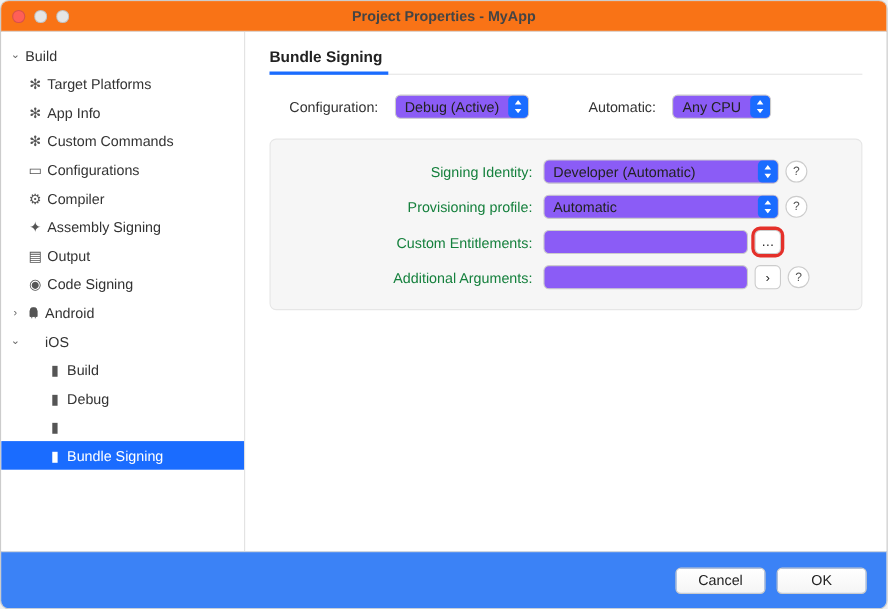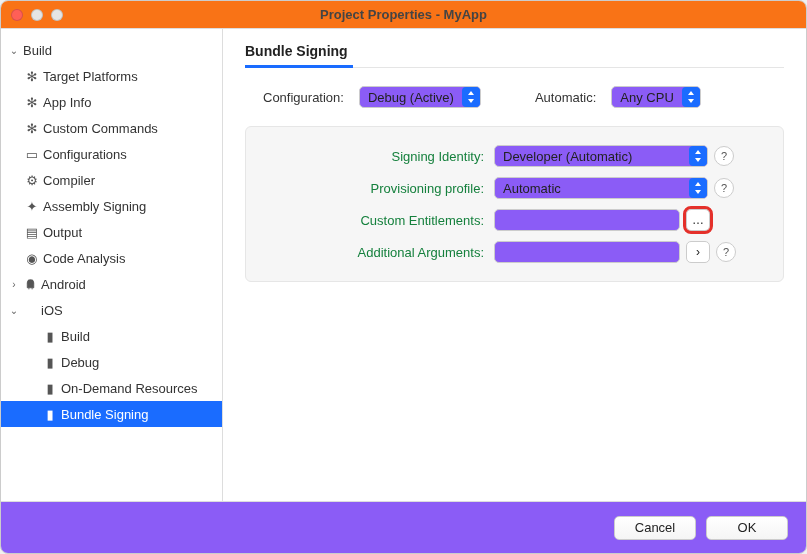--- a/index.html
+++ b/index.html
@@ -203,21 +203,21 @@
     cursor: pointer;
   }
   .highlight-browse {
     outline: 3px solid #e4302a;
     outline-offset: 0;
   }
   
   .footer {
     height: 52px;
     border-top: 1px solid #ddd;
-    background: #8b5cf6;
+    background: #3b82f6;
     display: flex;
     justify-content: flex-end;
     align-items: center;
     gap: 10px;
     padding-right: 18px;
   }
   .mac-button {
     min-width: 82px;
     height: 24px;
     border: 1px solid #ccc;
@@ -280,21 +280,21 @@
       <span class="label">Assembly Signing</span>
     </div>
 
     <div class="tree-item depth1">
       <span class="icon">▤</span>
       <span class="label">Output</span>
     </div>
 
     <div class="tree-item depth1">
       <span class="icon">◉</span>
-      <span class="label">Code Analysis</span>
+      <span class="label">Code Signing</span>
     </div>
 
     <div class="tree-item depth1" style="padding-left:6px">
       <span class="twisty">›</span>
       <span class="icon">
         <svg viewBox="0 0 16 16" width="13" height="13">
             <path fill="currentColor" d="M4 6h8v6H4zM5 4l1-2M11 4l-1-2M6 12v2M10 12v2M4 6a4 4 0 018 0" stroke="currentColor" stroke-width="1"></path>
           </svg>
       </span>
       <span class="label">Android</span>
@@ -311,21 +311,20 @@
       <span class="label">Build</span>
     </div>
 
     <div class="tree-item depth2">
       <span class="icon">▮</span>
       <span class="label">Debug</span>
     </div>
 
     <div class="tree-item depth2">
       <span class="icon">▮</span>
-      <span class="label">On-Demand Resources</span>
     </div>
 
     <div class="tree-item depth2 selected">
       <span class="icon">▮</span>
       <span class="label">Bundle Signing</span>
     </div>
   </div>
 
   <div class="content">
     <div class="page-title">Bundle Signing</div>

